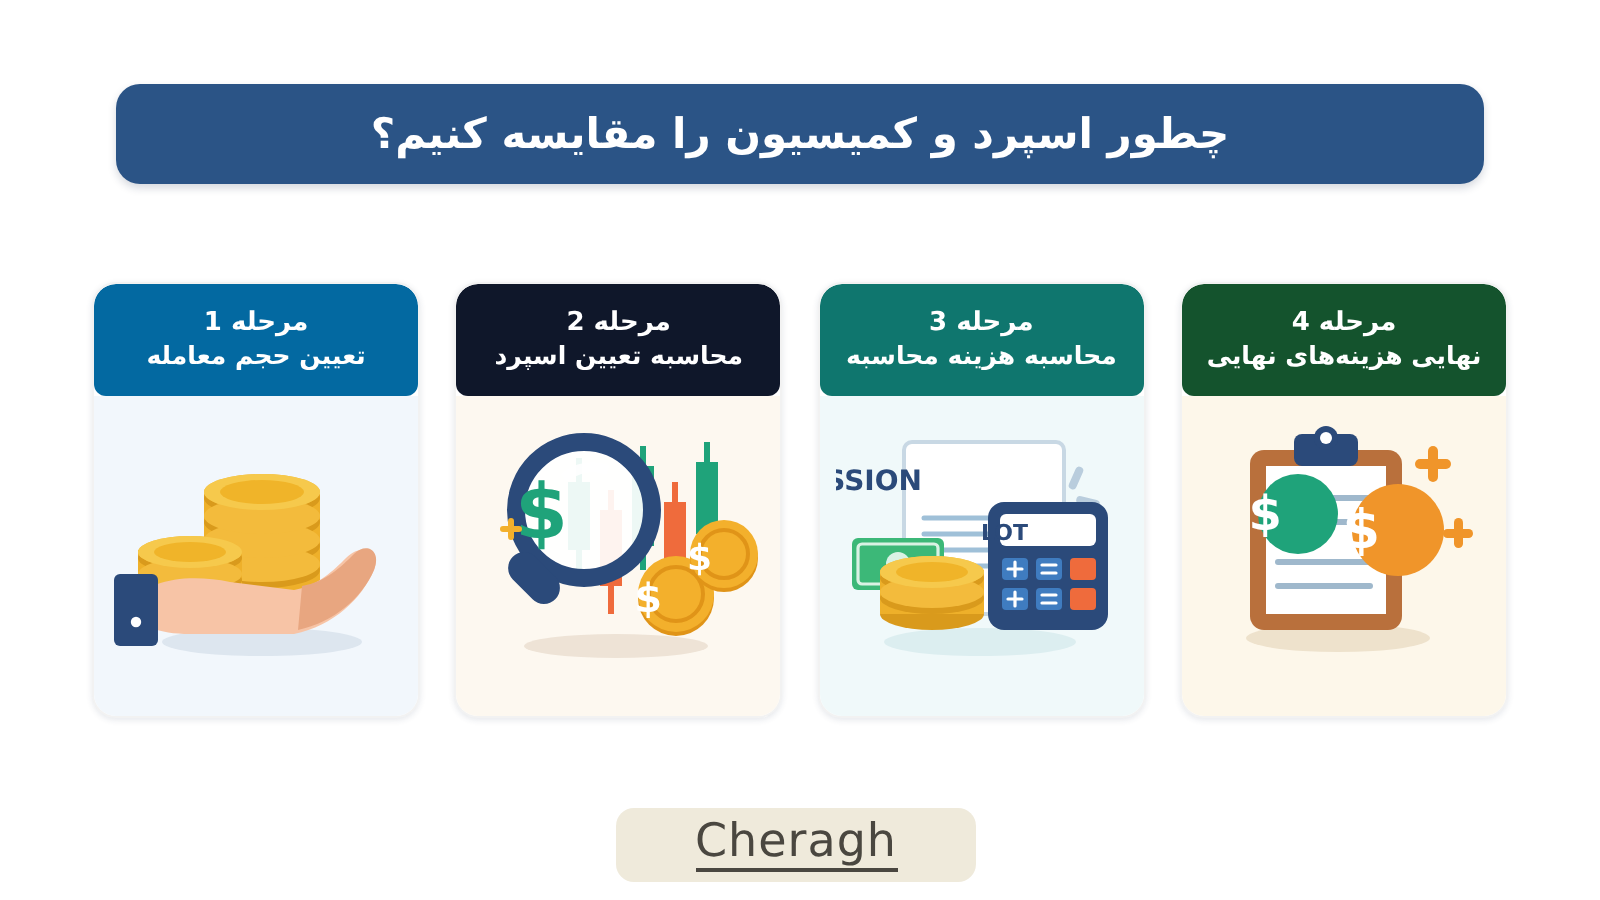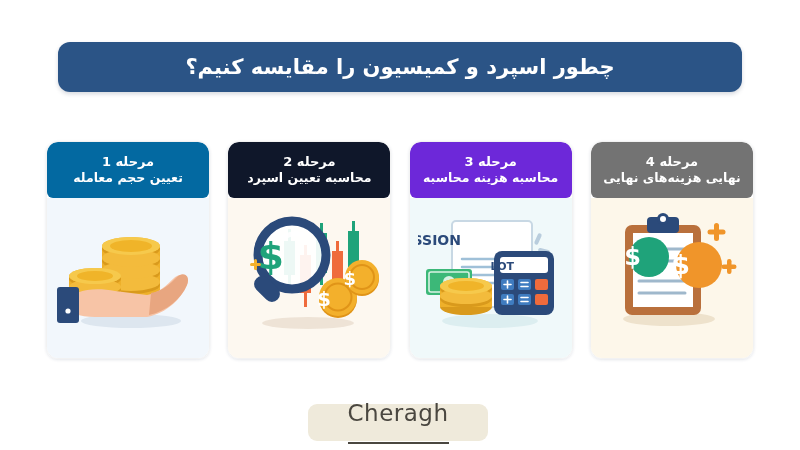--- a/index.html
+++ b/index.html
@@ -116,21 +116,21 @@
     display: flex;
     align-items: center;
     justify-content: center;
   }
   .logo-text {
     font-family: "DejaVu Sans", "Liberation Sans", sans-serif;
     font-size: 23px;
     color: #4a4740;
     letter-spacing: 0.5px;
     border-bottom: 2px solid #4a4740;
-    padding-bottom: 17px;
+    padding-bottom: 1px;
     line-height: 1;
     direction: ltr;
   }
 </style>
 </head>
 <body>
 
 <div class="page">
 
   <div class="banner">
@@ -248,21 +248,21 @@
 
           <g fill="#f3b02c">
             <rect x="18" y="56" width="3" height="11" rx="1.5"></rect>
             <rect x="14" y="60" width="11" height="3" rx="1.5"></rect>
           </g>
         </svg>
       </div>
     </div>
 
     <div class="card">
-      <div class="card-head" style="background:#6d28d9;">
+      <div class="card-head" style="background:#0f766e;">
         <div class="card-step">مرحله 3</div>
         <div class="card-sub">محاسبه هزینه محاسبه</div>
       </div>
       <div class="card-body" style="background:#f0f9fa;">
         <svg class="art" viewBox="0 0 146 150">
           <ellipse cx="72" cy="118" rx="48" ry="7" fill="#dceef0"></ellipse>
 
           <g>
             <rect x="34" y="18" width="80" height="86" rx="4" fill="#ffffff" stroke="#c8d8e4" stroke-width="2"></rect>
             <text x="43" y="42" font-family="DejaVu Sans, sans-serif" font-size="14" font-weight="bold" fill="#2b4a7a">COMMISSION</text>
@@ -325,21 +325,21 @@
               <line x1="27" y1="35.5" x2="34" y2="35.5"></line>
               <line x1="27" y1="46.5" x2="34" y2="46.5"></line>
               <line x1="27" y1="50.5" x2="34" y2="50.5"></line>
             </g>
           </g>
         </svg>
       </div>
     </div>
 
     <div class="card">
-      <div class="card-head" style="background:#737373;">
+      <div class="card-head" style="background:#14532d;">
         <div class="card-step">مرحله 4</div>
         <div class="card-sub">نهایی هزینه‌های نهایی</div>
       </div>
       <div class="card-body" style="background:#fdf7ea;">
         <svg class="art" viewBox="0 0 146 150">
           <ellipse cx="70" cy="116" rx="46" ry="7" fill="#eee2cc"></ellipse>
 
           <g>
             <rect x="26" y="22" width="76" height="90" rx="7" fill="#b9703c"></rect>
             <rect x="34" y="30" width="60" height="74" fill="#ffffff"></rect>

